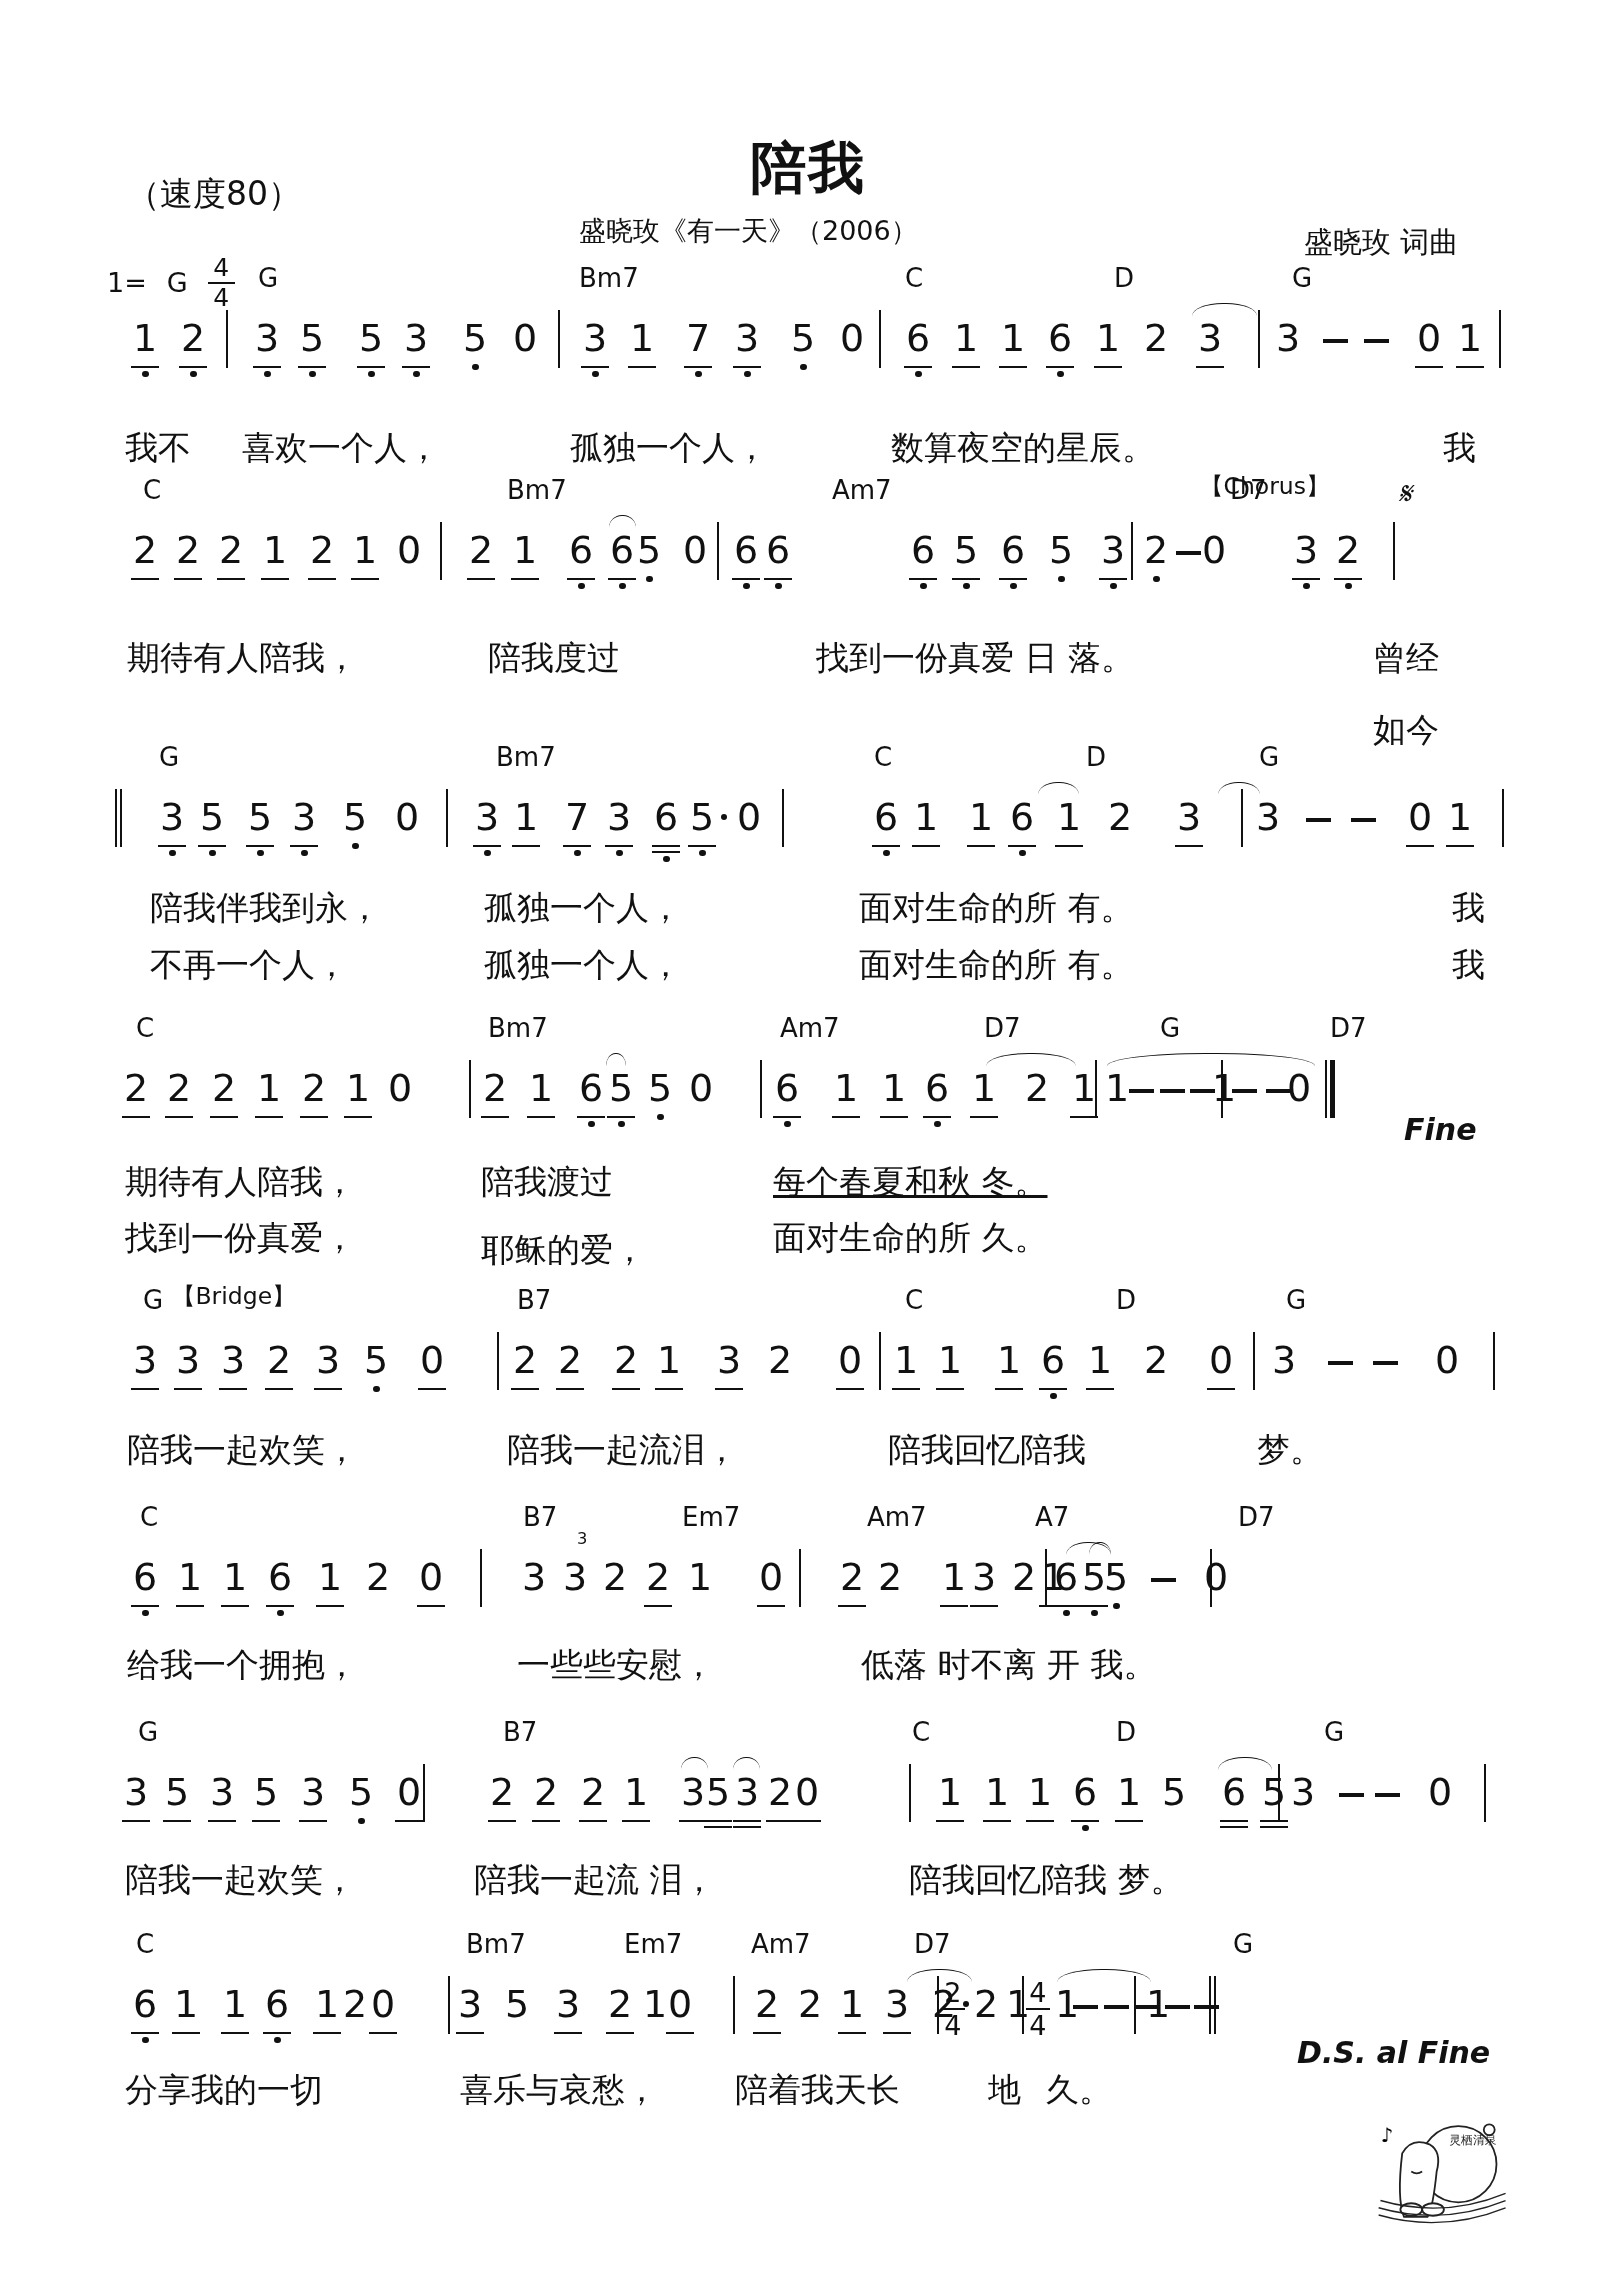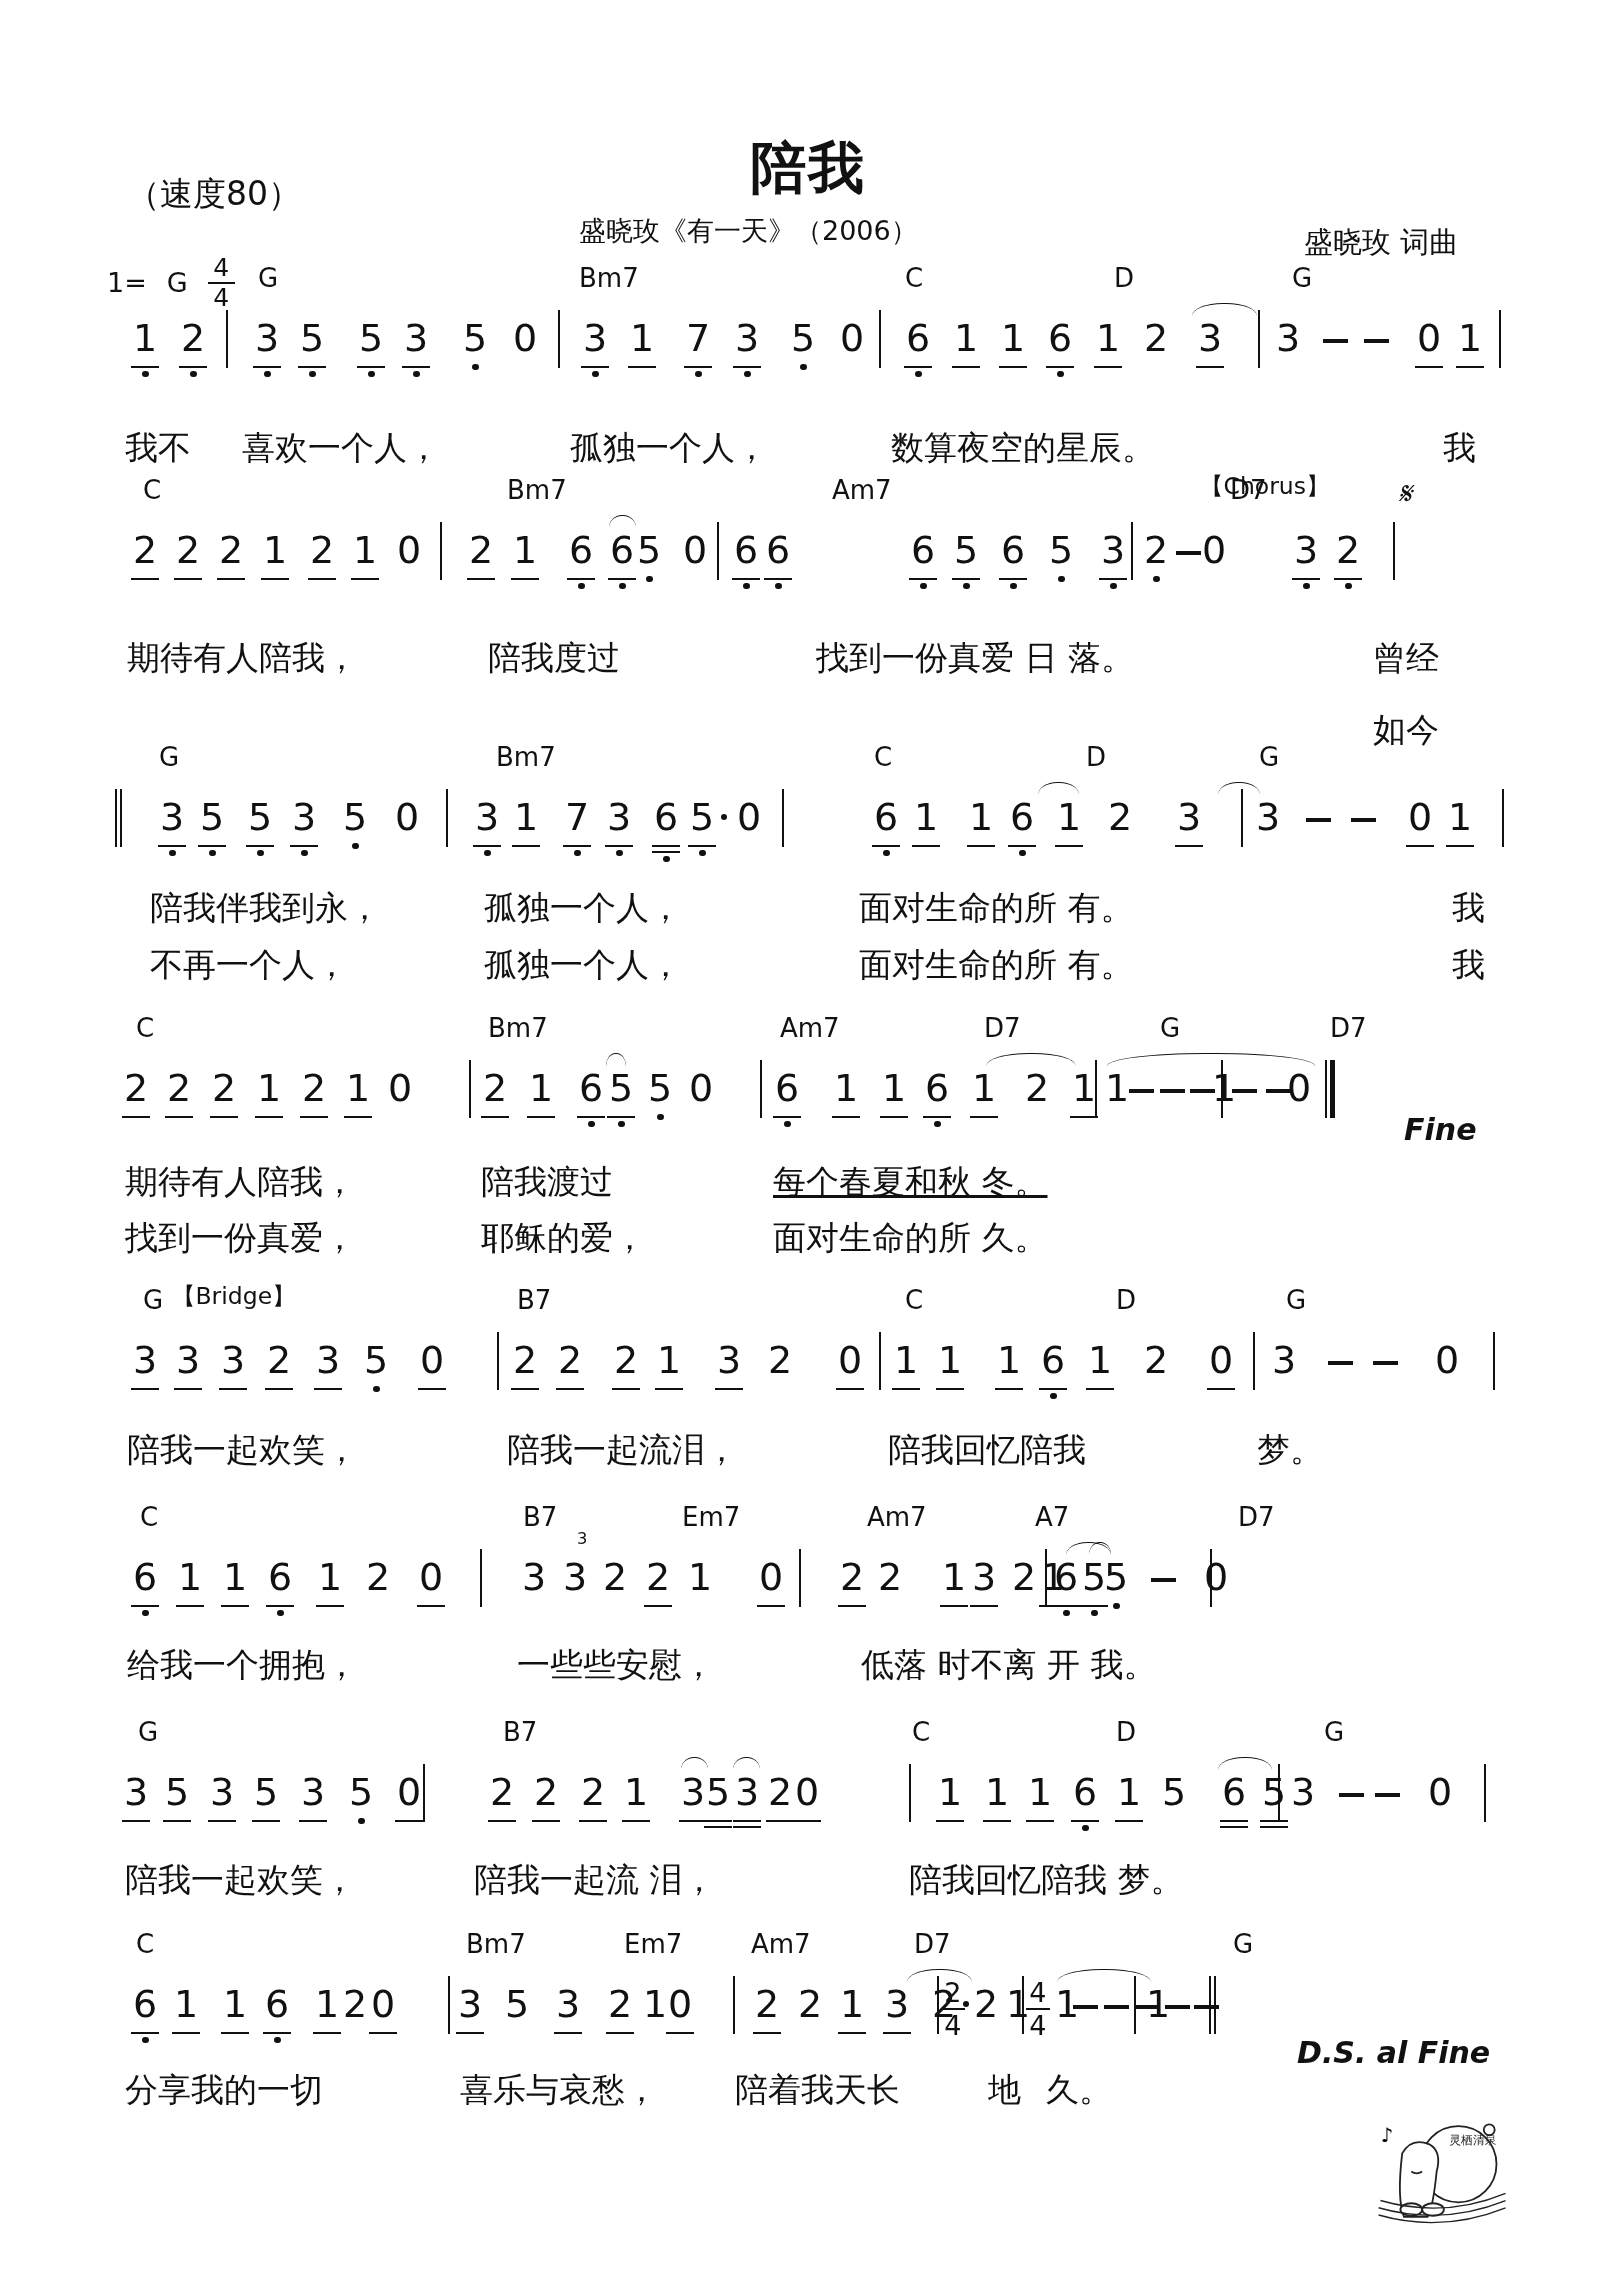--- a/index.html
+++ b/index.html
@@ -269,21 +269,21 @@
         <span class="slur" style="left: 1107px; width: 208px; top: -14.5px;"></span>
         <span class="marker" style="left: 1404px; top: 45px;">Fine</span>
       </div>
       <div class="lyric-row" style="top: 93px;">
         <span class="lyric" style="left: 125px;">期待有人陪我，</span>
         <span class="lyric" style="left: 481px;">陪我渡过</span>
         <span class="lyric" style="left: 773px; text-decoration: underline;">每个春夏和秋 冬。</span>
       </div>
       <div class="lyric-row" style="top: 149px;">
         <span class="lyric" style="left: 125px;">找到一份真爱，</span>
-        <span class="lyric" style="left: 481px;">耶稣的爱，</span>
+        <span class="lyric" style="left: 481px; margin-top: 12px;">耶稣的爱，</span>
         <span class="lyric" style="left: 773px;">面对生命的所 久。</span>
       </div>
     </div>
     <div class="system" style="top: 1339px;">
       <div class="chord-row" style="top: -54px;">
         <span class="chord" style="left: 143px;">G</span>
         <span class="chord" style="left: 517px;">B7</span>
         <span class="chord" style="left: 905px;">C</span>
         <span class="chord" style="left: 1116px;">D</span>
         <span class="chord" style="left: 1286px;">G</span>

